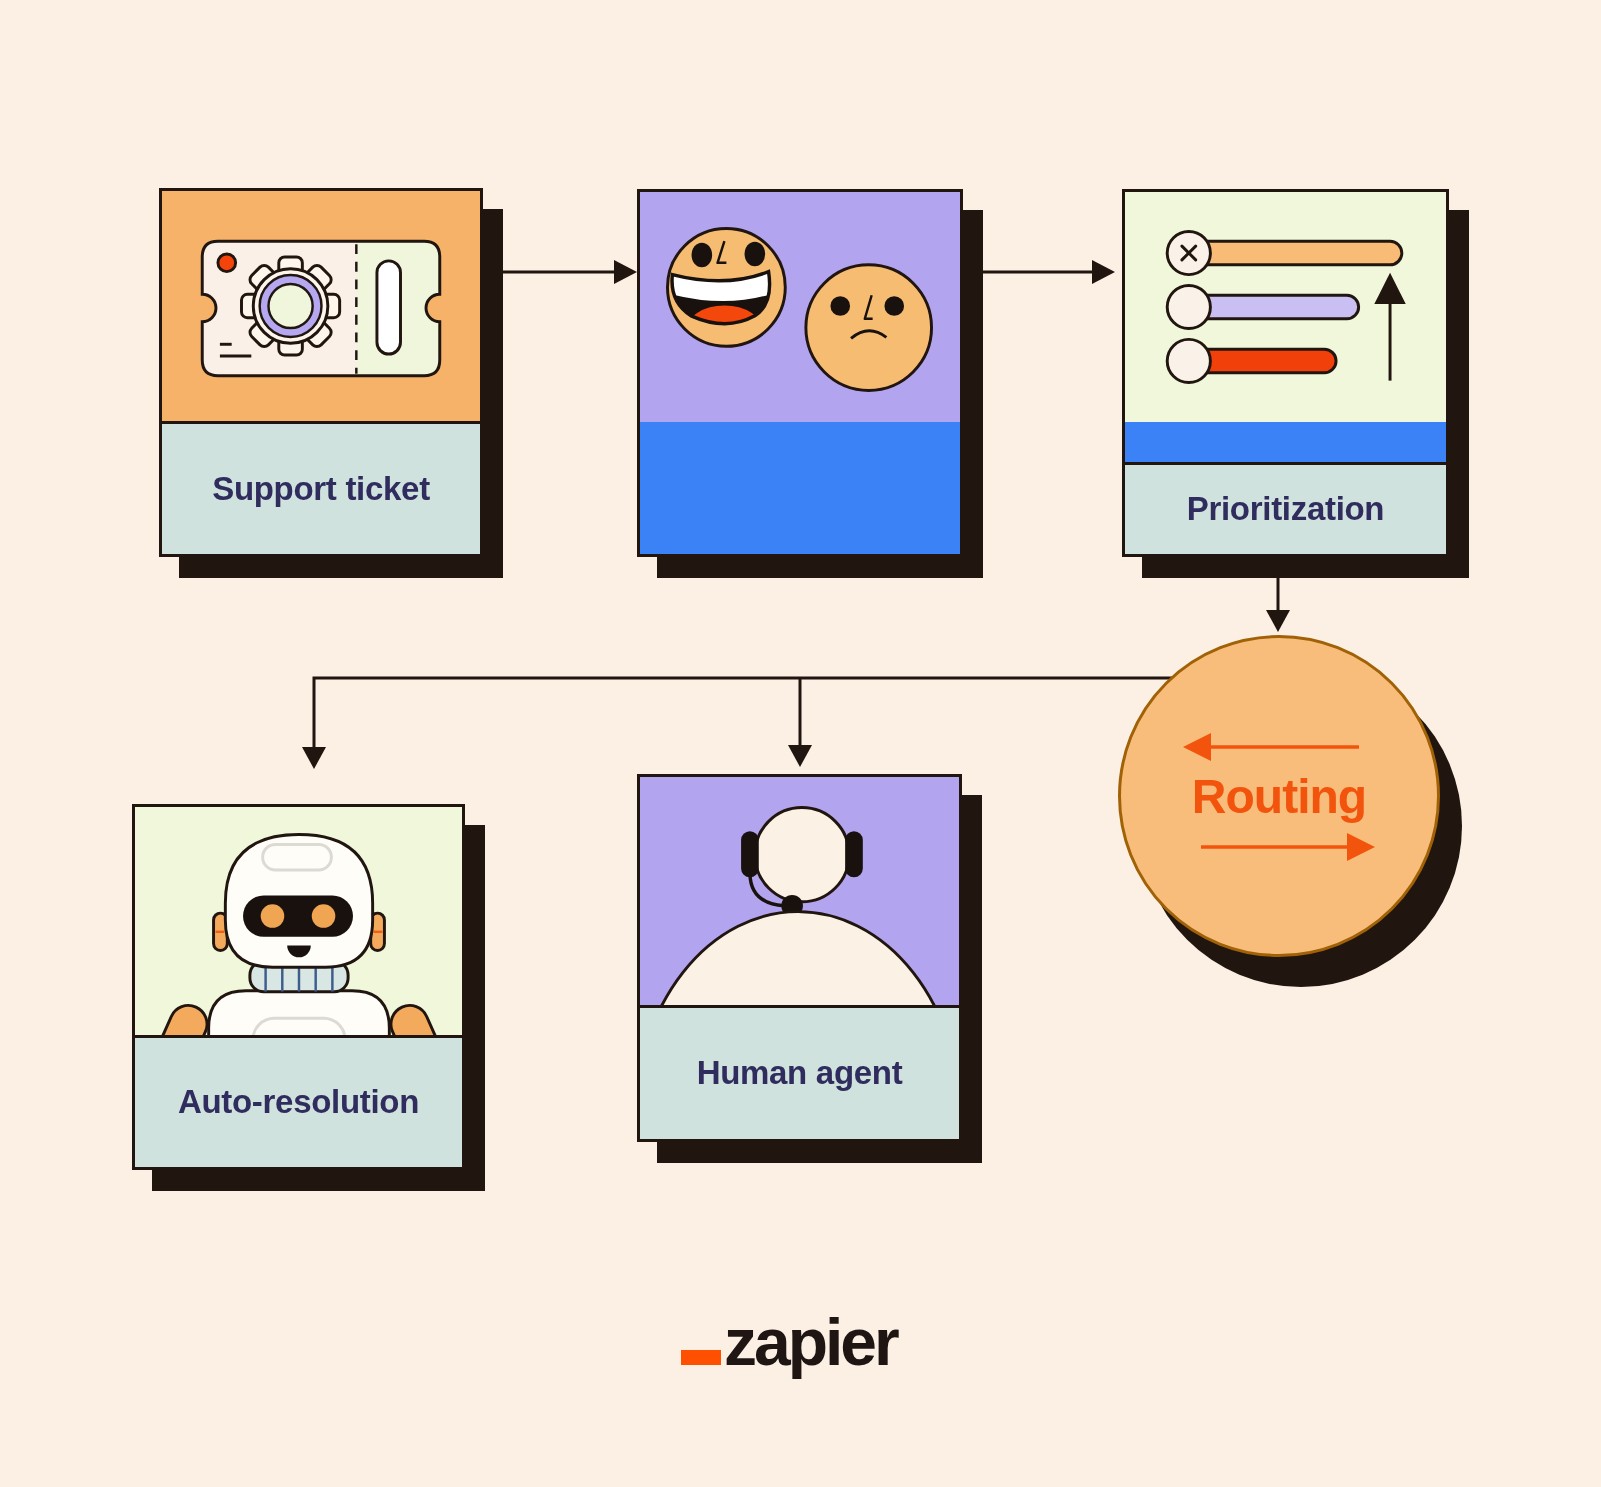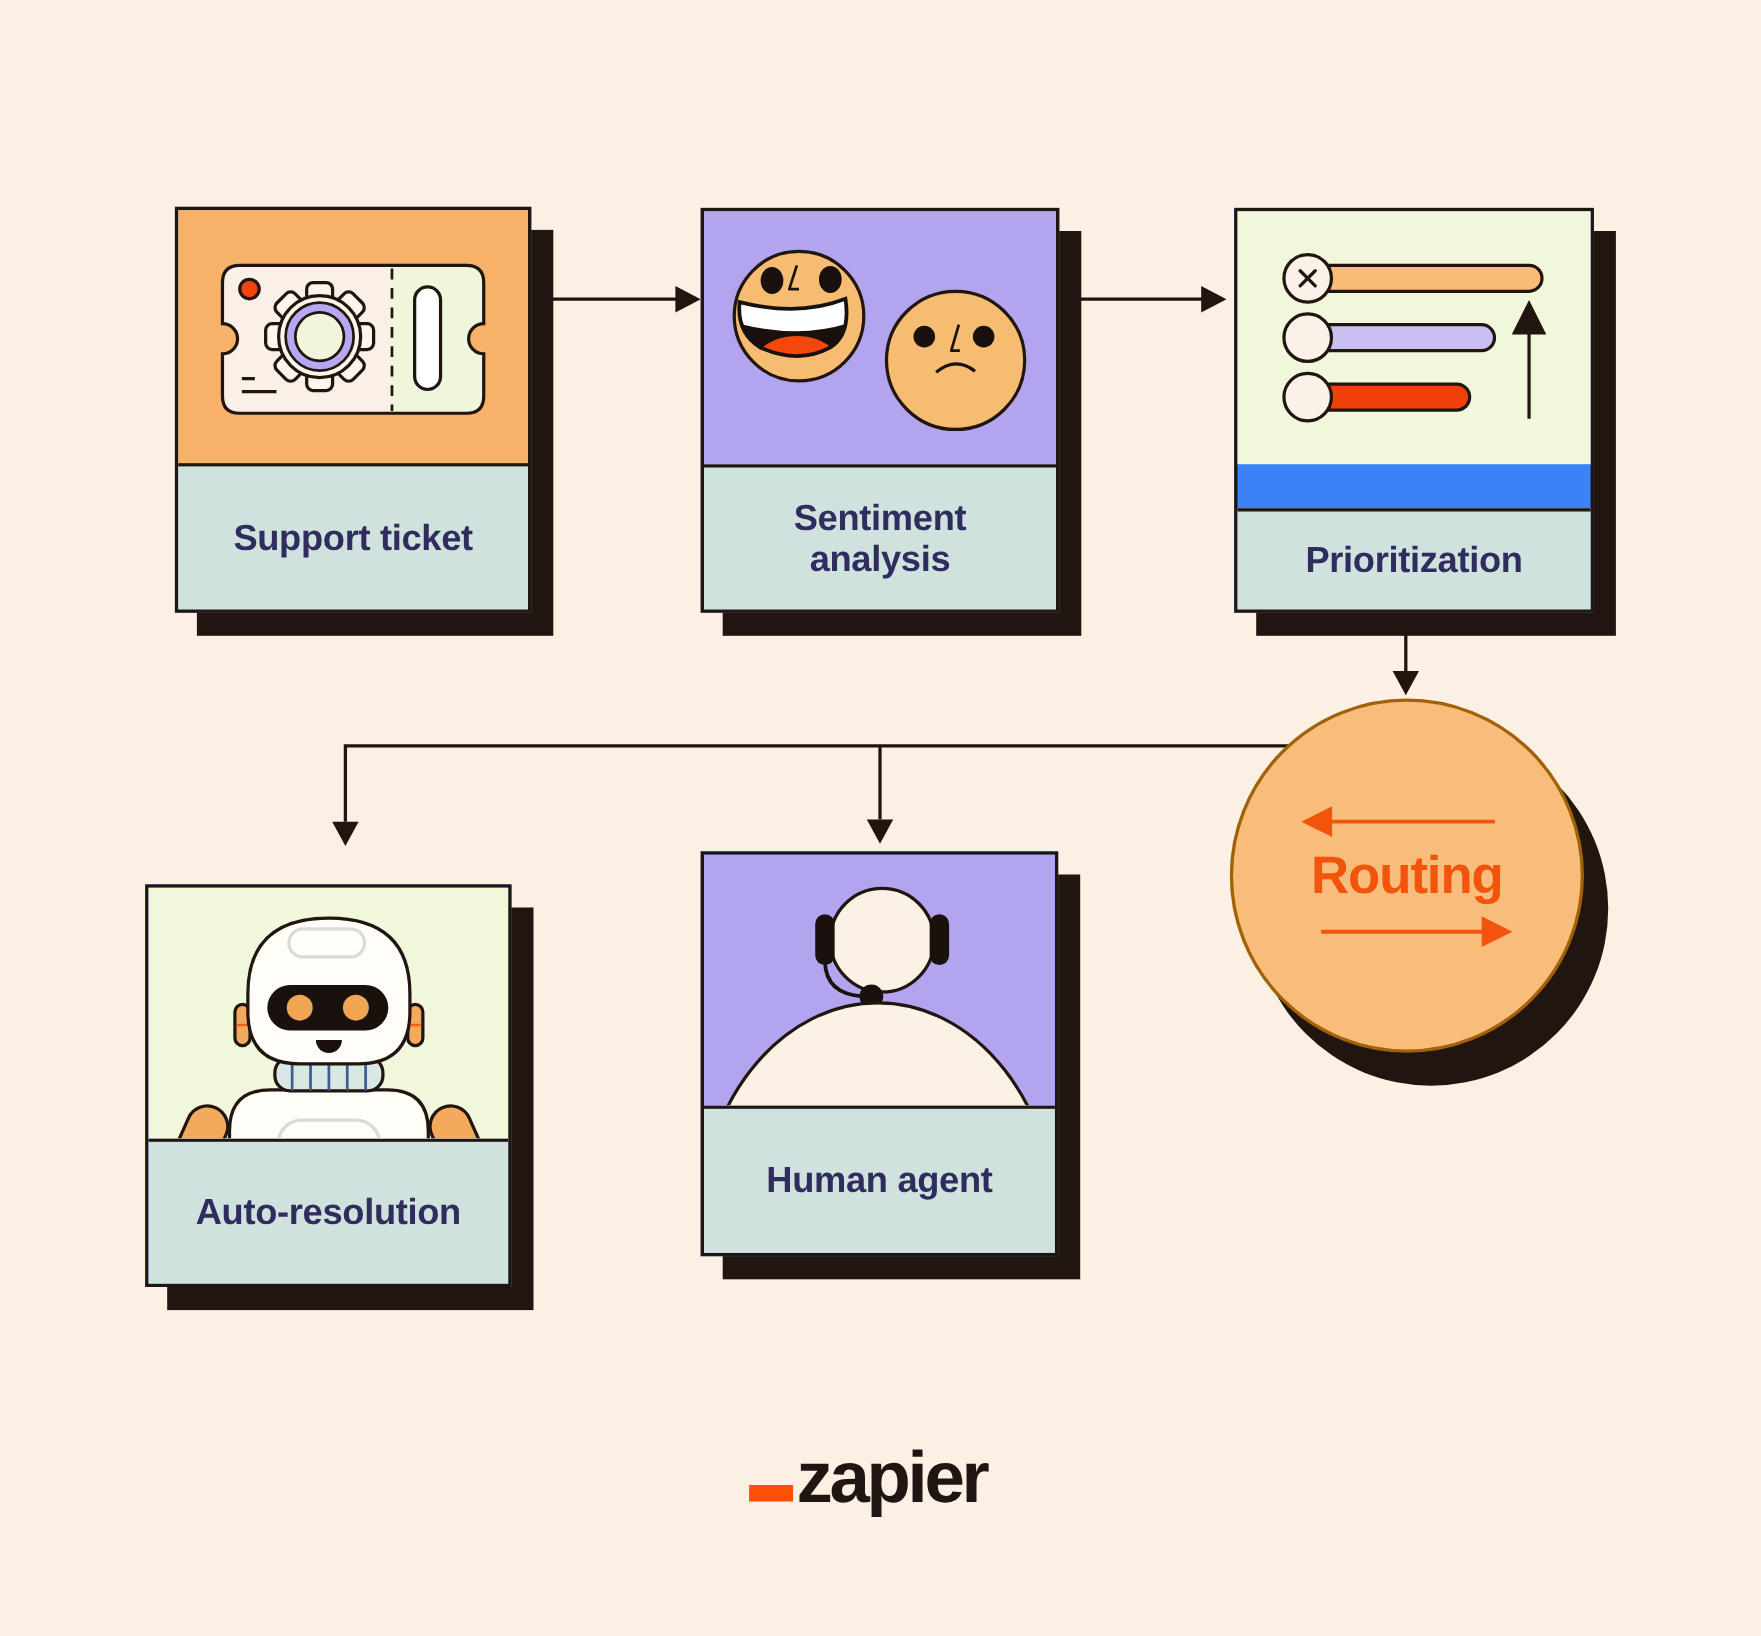--- a/index.html
+++ b/index.html
@@ -144,23 +144,20 @@
 
         <g>
           <circle cx="233" cy="136" r="64" fill="#F6BC72" stroke="#211510" stroke-width="3"></circle>
           <circle cx="204" cy="114" r="10" fill="#18110E"></circle>
           <circle cx="259" cy="114" r="10" fill="#18110E"></circle>
           <polyline points="236,103 229,127 237,127" fill="none" stroke="#18110E" stroke-width="2.5" stroke-linejoin="round"></polyline>
           <path d="M215,147 Q233,132 251,146" fill="none" stroke="#18110E" stroke-width="3"></path>
         </g>
       </svg>
     </div>
-    <div class="card-label">
-      <span class="narrow">Sentiment analysis</span>
-    </div>
   </div>
 
   <div class="card" style="left:1122px;top:157px;width:327px;height:368px;gap:40px;">
     <div class="icon-area" style="height: 230px; background-color: rgb(240, 247, 218);">
       <svg viewBox="0 0 327 230">
         <g>
           <rect x="65" y="48" width="217" height="24" rx="12" fill="#F8BC77" stroke="#211510" stroke-width="3"></rect>
           <circle cx="65" cy="60" r="22" fill="#FAF1E8" stroke="#211510" stroke-width="3"></circle>
           <g stroke="#211510" stroke-width="3" stroke-linecap="round">
             <line x1="58" y1="53" x2="72" y2="67"></line>

